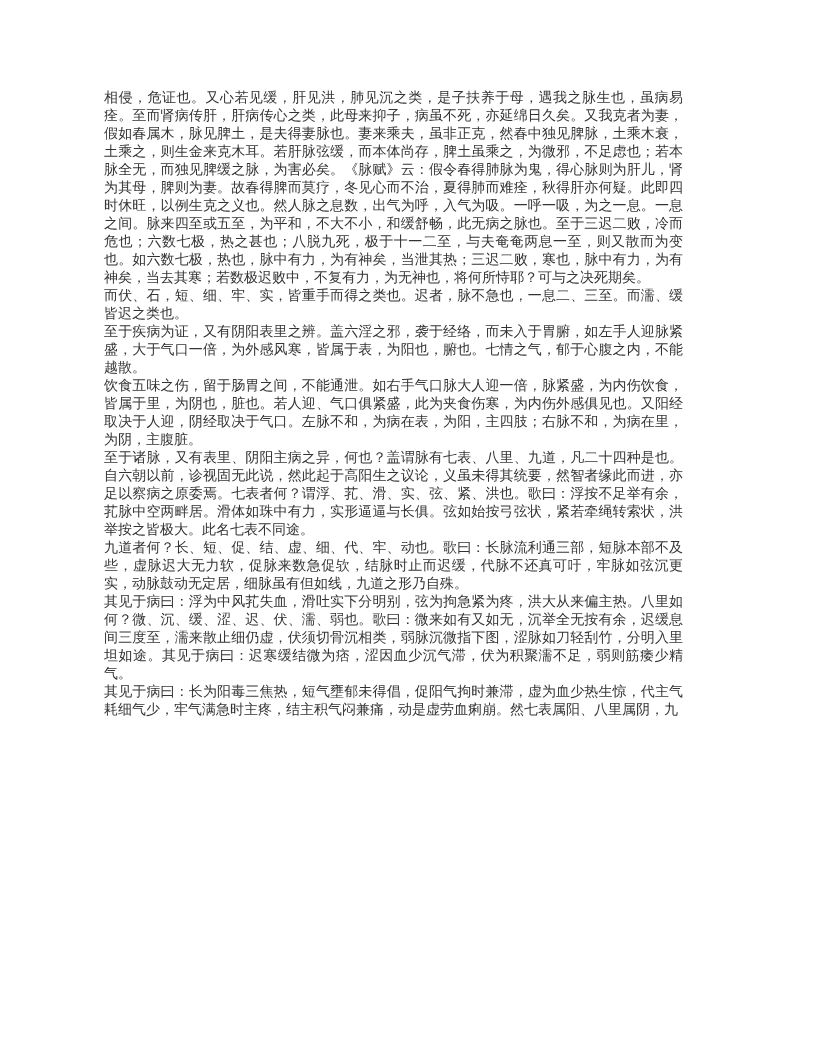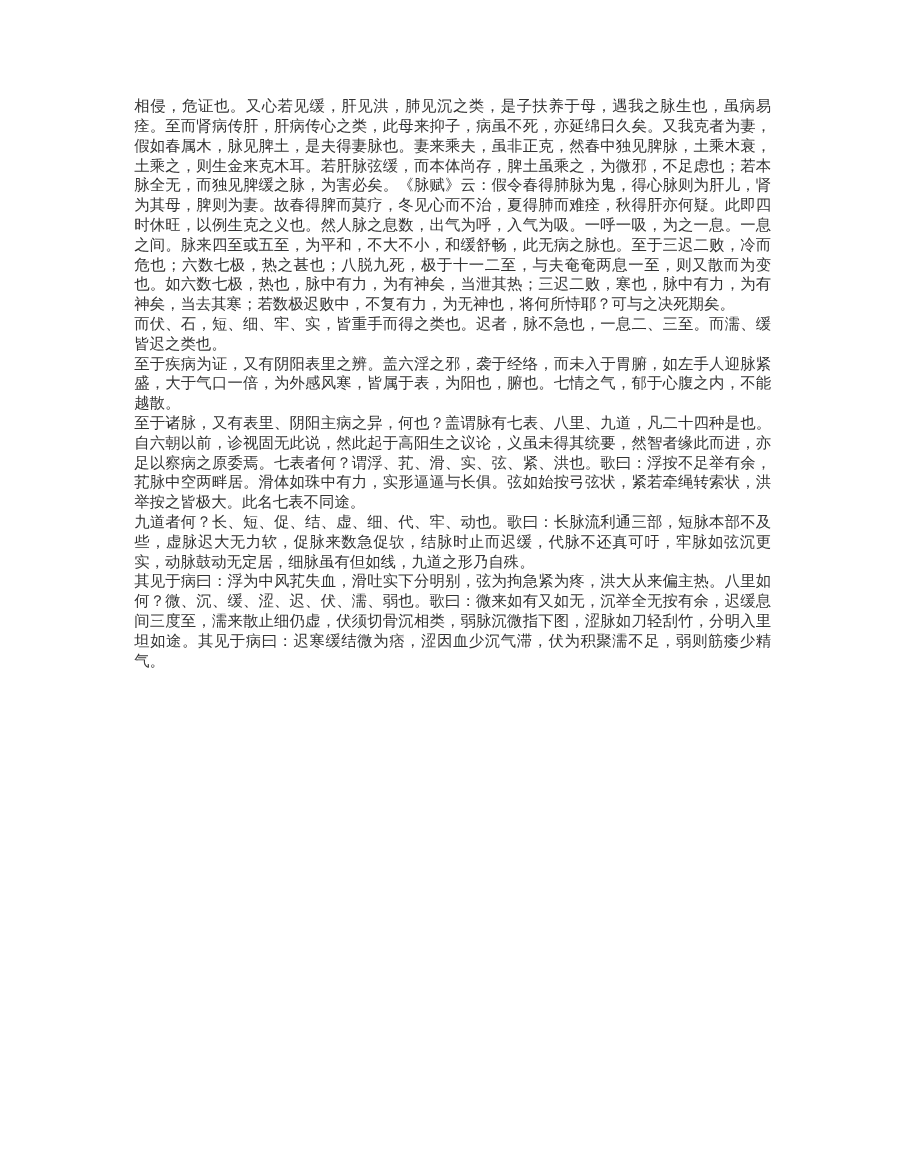--- a/index.html
+++ b/index.html
@@ -10,21 +10,21 @@
   .page {
     position: relative;
     width: 816px;
     height: 1056px;
     background: #ffffff;
     overflow: hidden;
     font-family: "Liberation Serif", "DejaVu Serif", serif;
   }
   .text-block {
     position: absolute;
-    left: 122px;
+    left: 104px;
     top: 89px;
     width: 579px;
     color: #333333;
     font-size: 14px;
     line-height: 18px;
   }
   .text-block p {
     margin: 0;
     padding: 0;
     text-align: justify;
@@ -34,17 +34,19 @@
   }
 </style>
 </head>
 <body>
 
 <div class="page">
   <div class="text-block" style="color: rgb(51, 51, 51);">
       <p>相侵，危证也。又心若见缓，肝见洪，肺见沉之类，是子扶养于母，遇我之脉生也，虽病易痊。至而肾病传肝，肝病传心之类，此母来抑子，病虽不死，亦延绵日久矣。又我克者为妻，假如春属木，脉见脾土，是夫得妻脉也。妻来乘夫，虽非正克，然春中独见脾脉，土乘木衰，土乘之，则生金来克木耳。若肝脉弦缓，而本体尚存，脾土虽乘之，为微邪，不足虑也；若本脉全无，而独见脾缓之脉，为害必矣。《脉赋》云：假令春得肺脉为鬼，得心脉则为肝儿，肾为其母，脾则为妻。故春得脾而莫疗，冬见心而不治，夏得肺而难痊，秋得肝亦何疑。此即四时休旺，以例生克之义也。然人脉之息数，出气为呼，入气为吸。一呼一吸，为之一息。一息之间。脉来四至或五至，为平和，不大不小，和缓舒畅，此无病之脉也。至于三迟二败，冷而危也；六数七极，热之甚也；八脱九死，极于十一二至，与夫奄奄两息一至，则又散而为变也。如六数七极，热也，脉中有力，为有神矣，当泄其热；三迟二败，寒也，脉中有力，为有神矣，当去其寒；若数极迟败中，不复有力，为无神也，将何所恃耶？可与之决死期矣。</p>
       <p>而伏、石，短、细、牢、实，皆重手而得之类也。迟者，脉不急也，一息二、三至。而濡、缓皆迟之类也。</p>
       <p>至于疾病为证，又有阴阳表里之辨。盖六淫之邪，袭于经络，而未入于胃腑，如左手人迎脉紧盛，大于气口一倍，为外感风寒，皆属于表，为阳也，腑也。七情之气，郁于心腹之内，不能越散。</p>
+      <p>饮食五味之伤，留于肠胃之间，不能通泄。如右手气口脉大人迎一倍，脉紧盛，为内伤饮食，皆属于里，为阴也，脏也。若人迎、气口俱紧盛，此为夹食伤寒，为内伤外感俱见也。又阳经取决于人迎，阴经取决于气口。左脉不和，为病在表，为阳，主四肢；右脉不和，为病在里，为阴，主腹脏。</p>
       <p>至于诸脉，又有表里、阴阳主病之异，何也？盖谓脉有七表、八里、九道，凡二十四种是也。自六朝以前，诊视固无此说，然此起于高阳生之议论，义虽未得其统要，然智者缘此而进，亦足以察病之原委焉。七表者何？谓浮、芤、滑、实、弦、紧、洪也。歌曰：浮按不足举有余，芤脉中空两畔居。滑体如珠中有力，实形逼逼与长俱。弦如始按弓弦状，紧若牵绳转索状，洪举按之皆极大。此名七表不同途。</p>
       <p>九道者何？长、短、促、结、虚、细、代、牢、动也。歌曰：长脉流利通三部，短脉本部不及些，虚脉迟大无力软，促脉来数急促欤，结脉时止而迟缓，代脉不还真可吁，牢脉如弦沉更实，动脉鼓动无定居，细脉虽有但如线，九道之形乃自殊。</p>
       <p>其见于病曰：浮为中风芤失血，滑吐实下分明别，弦为拘急紧为疼，洪大从来偏主热。八里如何？微、沉、缓、涩、迟、伏、濡、弱也。歌曰：微来如有又如无，沉举全无按有余，迟缓息间三度至，濡来散止细仍虚，伏须切骨沉相类，弱脉沉微指下图，涩脉如刀轻刮竹，分明入里坦如途。其见于病曰：迟寒缓结微为痞，涩因血少沉气滞，伏为积聚濡不足，弱则筋痿少精气。</p>
+      <p>其见于病曰：长为阳毒三焦热，短气壅郁未得倡，促阳气拘时兼滞，虚为血少热生惊，代主气耗细气少，牢气满急时主疼，结主积气闷兼痛，动是虚劳血痢崩。然七表属阳、八里属阴，九</p>
     </div>
 </div>
 
 </body></html>

